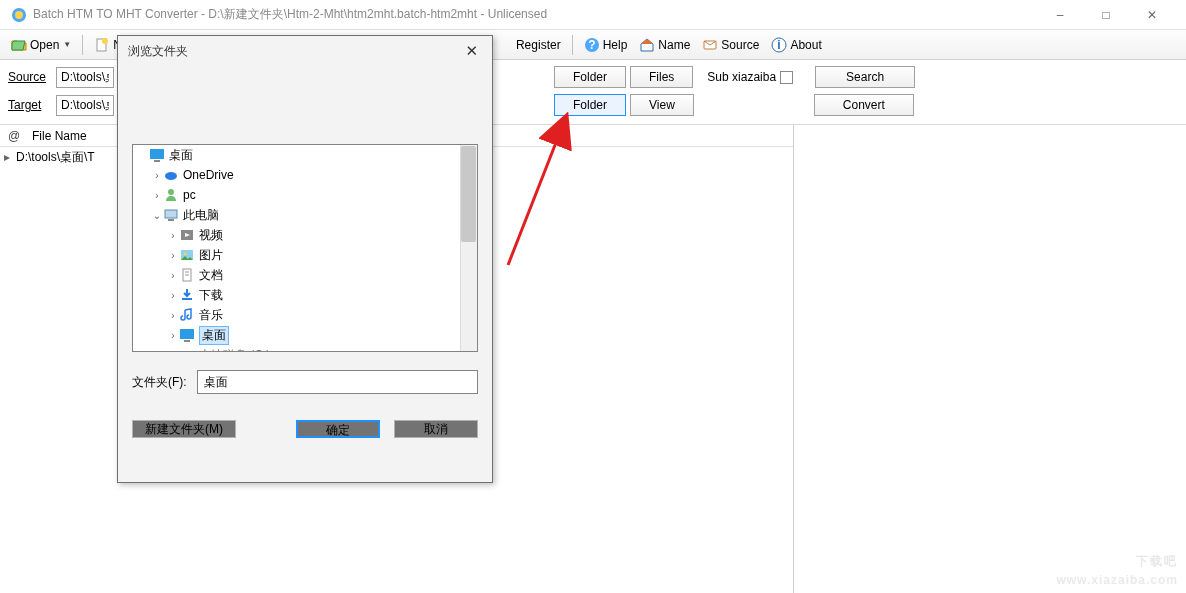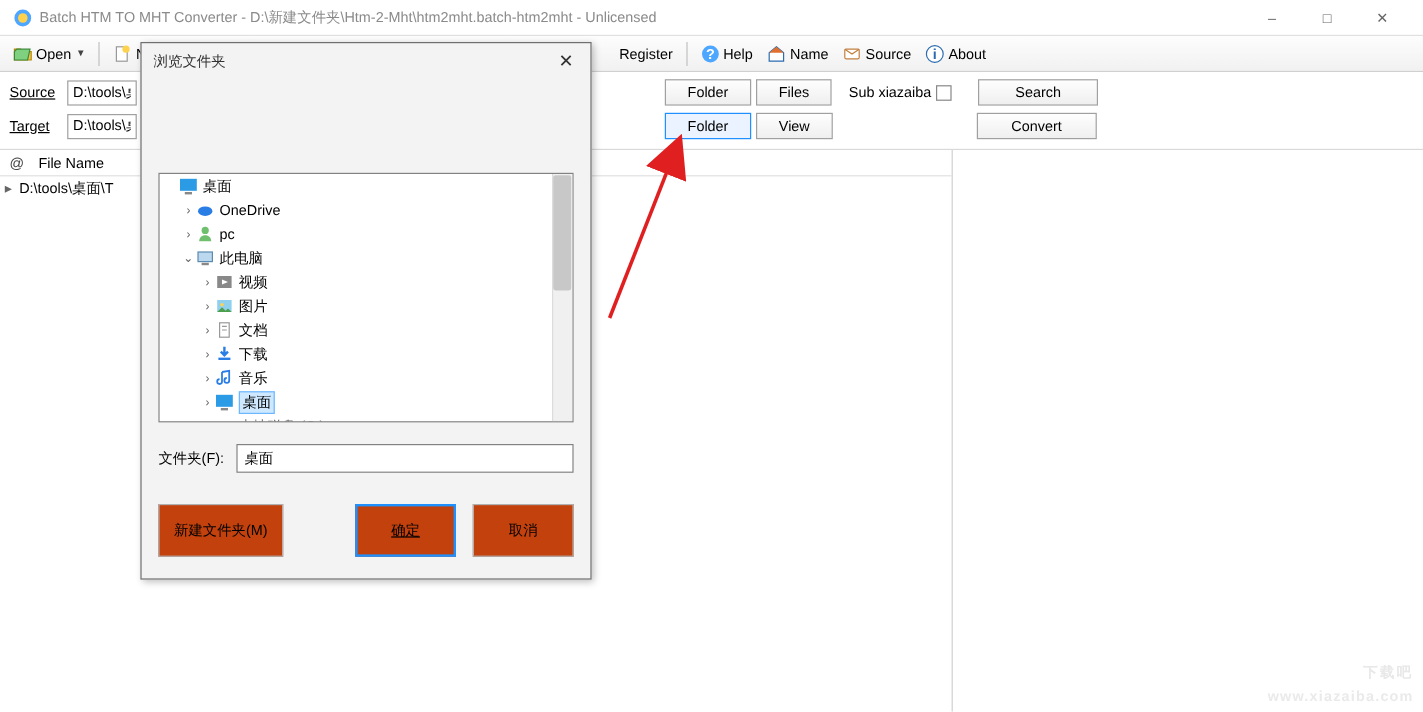--- a/index.html
+++ b/index.html
@@ -51,22 +51,22 @@
 .tree li { white-space: nowrap; height: 20px; display: flex; align-items: center; }
 .tree .tw { width: 12px; display: inline-block; text-align: center; color: #666; font-size: 10px; cursor: pointer;}
 .tree .ic { width: 16px; height: 16px; display: inline-block; margin-right: 4px; }
 .tree .indent0 { padding-left: 4px; }
 .tree .indent1 { padding-left: 18px; }
 .tree .indent2 { padding-left: 34px; }
 .tree .sel { background: #cde8ff; border: 1px solid #6cb7ff; padding: 0 2px;}
 .folder-row { display: flex; align-items: center; margin: 18px 14px 0; gap: 10px;}
 .folder-row input { flex:1; height: 24px; border: 1px solid #828282; padding: 0 6px; background: #fff;}
 .modal-buttons { display: flex; gap: 14px; justify-content: flex-end; margin: 26px 14px 14px 14px; }
-.modal-buttons button { width: 84px; height: 44px; border: 1px solid #b0b0b0; background: #c2410c; cursor: pointer; }
-.modal-buttons button.primary { border: 2px solid #1e90ff; text-decoration: underline; }
+.modal-buttons button { width: 84px; height: 18px; border: 1px solid #b0b0b0; background: #737373; cursor: pointer; }
+.modal-buttons button.primary { border: 2px solid #1e90ff; }
 
 
 .arrow { position: absolute; left: 488px; top: 105px; pointer-events: none; }
 
 
 .watermark { position: absolute; right: 8px; bottom: 6px; color: #e8e8e8; font-size: 34px; font-family: "SimHei"; letter-spacing: 2px; font-weight: bold; text-align: right;}
 .watermark .sub { font-size: 12px; letter-spacing: 1px; display:block; color:#eaeaea;}
 
 
 .svg16 { width:16px; height:16px; }

